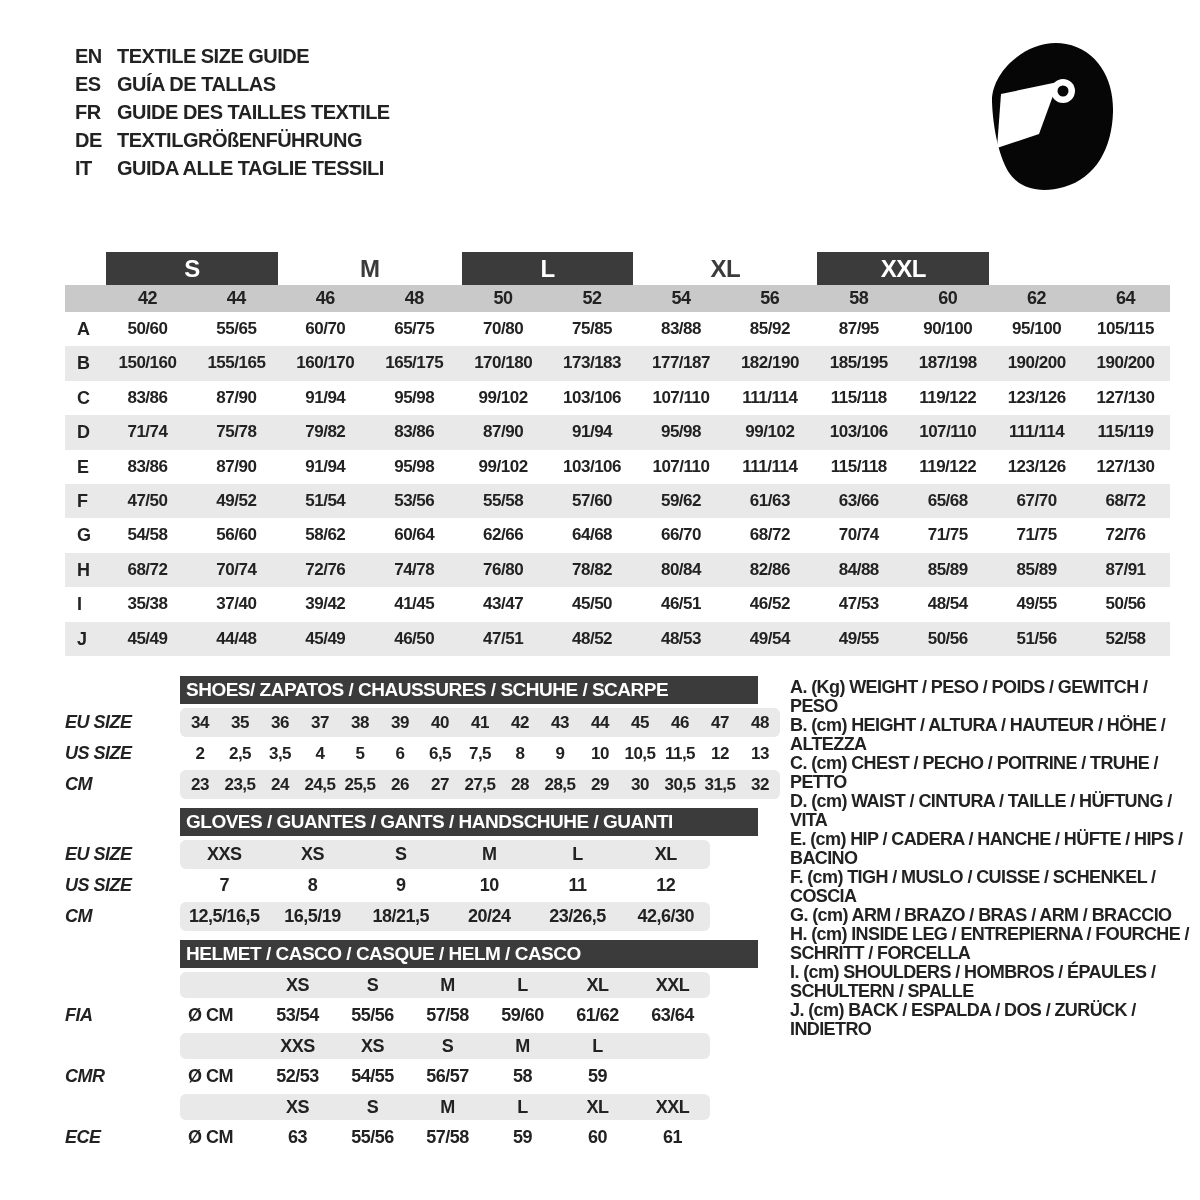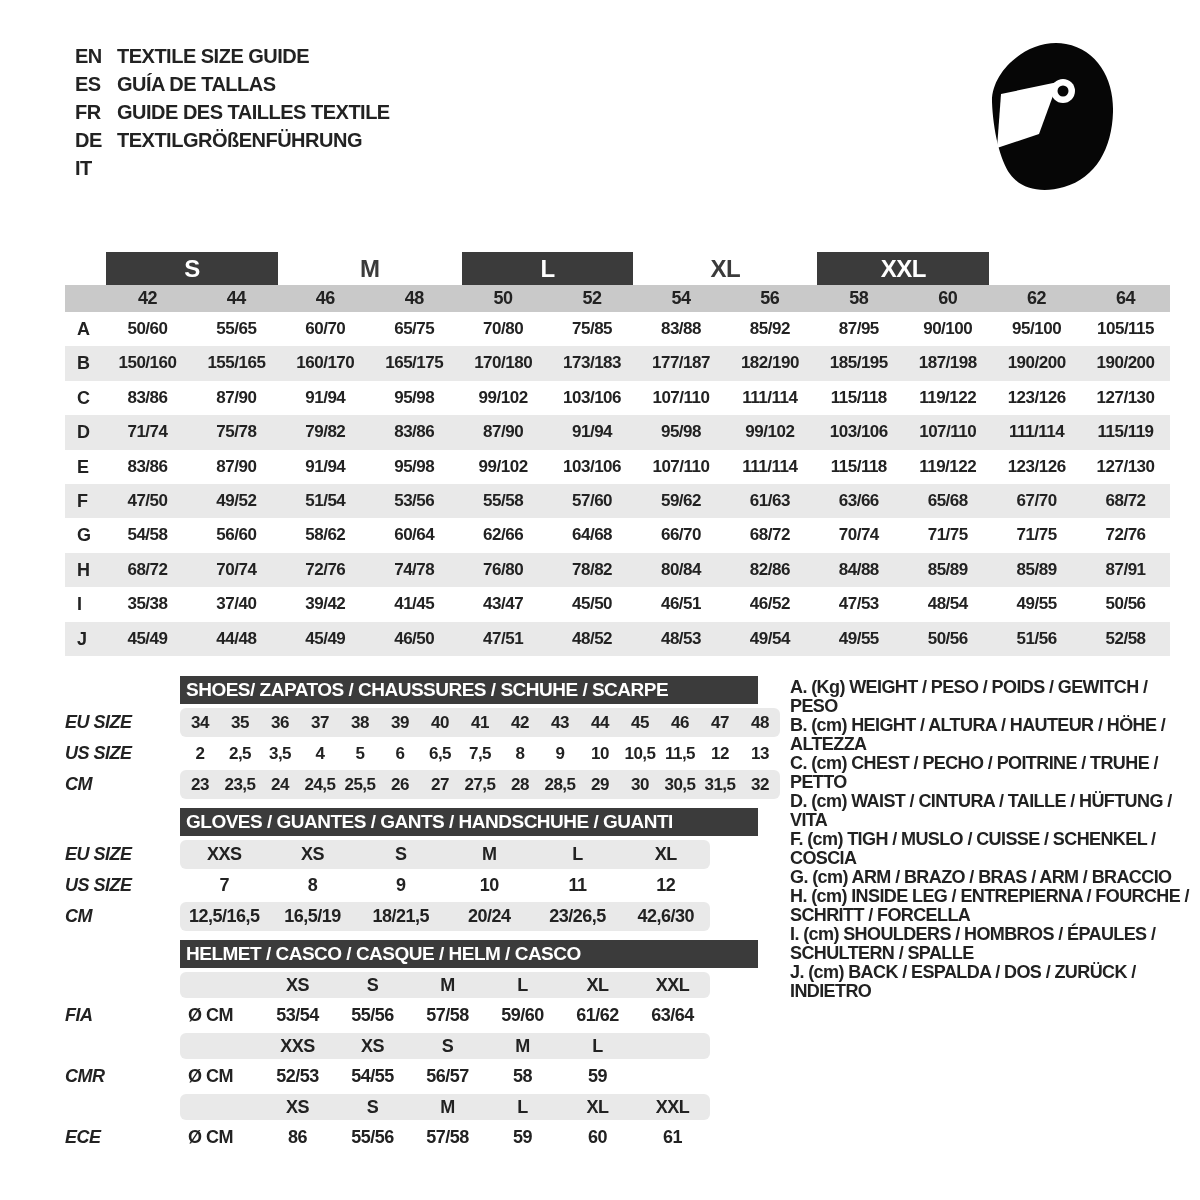--- a/index.html
+++ b/index.html
@@ -68,20 +68,21 @@
       <div class="lang-row">
         <div class="lang-code">FR</div>
         <div class="lang-title">GUIDE DES TAILLES TEXTILE</div>
       </div>
       <div class="lang-row">
         <div class="lang-code">DE</div>
         <div class="lang-title">TEXTILGRÖßENFÜHRUNG</div>
       </div>
       <div class="lang-row">
         <div class="lang-code">IT</div>
+        <div class="lang-title">GUIDA ALLE TAGLIE TESSILI</div>
       </div>
     </div>
 
   <div class="helmet-logo">
     <svg width="140" height="160" viewBox="0 0 140 160" xmlns="http://www.w3.org/2000/svg">
       <path fill="#060606" d="M84,8 C116,14 132,44 131,76 C130,112 114,142 82,151
         C58,158 38,152 28,138 C18,124 11,94 10,66 C9,34 48,1 84,8 Z"></path>
       <path fill="#ffffff" d="M19,58 L76,46 L57,98 L15,112 Z"></path>
       <circle cx="81" cy="55" r="12" fill="#ffffff"></circle>
       <circle cx="81" cy="55" r="5.5" fill="#060606"></circle>
@@ -436,37 +437,38 @@
             <div>M</div>
             <div>L</div>
             <div>XL</div>
             <div>XXL</div>
           </div>
         </div>
         <div class="sub-row helm-value-row">
           <div class="sub-row-label">ECE</div>
           <div class="sub-cells">
             <div class="cell0">Ø CM</div>
-            <div>86</div>
+            <div>63</div>
             <div>55/56</div>
             <div>57/58</div>
             <div>59</div>
             <div>60</div>
             <div>61</div>
           </div>
         </div>
       </div>
 
   </div>
 
   <div class="legend">
       <div class="legend-item">A. (Kg) WEIGHT / PESO / POIDS / GEWITCH / PESO</div>
       <div class="legend-item">B. (cm) HEIGHT / ALTURA / HAUTEUR / HÖHE / ALTEZZA</div>
       <div class="legend-item">C. (cm) CHEST / PECHO / POITRINE / TRUHE / PETTO</div>
       <div class="legend-item">D. (cm) WAIST / CINTURA / TAILLE / HÜFTUNG / VITA</div>
+      <div class="legend-item">E. (cm) HIP / CADERA / HANCHE / HÜFTE / HIPS / BACINO</div>
       <div class="legend-item">F. (cm) TIGH / MUSLO / CUISSE / SCHENKEL / COSCIA</div>
       <div class="legend-item">G. (cm) ARM / BRAZO / BRAS / ARM / BRACCIO</div>
       <div class="legend-item">H. (cm) INSIDE LEG / ENTREPIERNA / FOURCHE / SCHRITT / FORCELLA</div>
       <div class="legend-item">I. (cm) SHOULDERS / HOMBROS / ÉPAULES / SCHULTERN / SPALLE</div>
       <div class="legend-item">J. (cm) BACK / ESPALDA / DOS / ZURÜCK / INDIETRO</div>
     </div>
 
 </div>
 
 </body></html>

